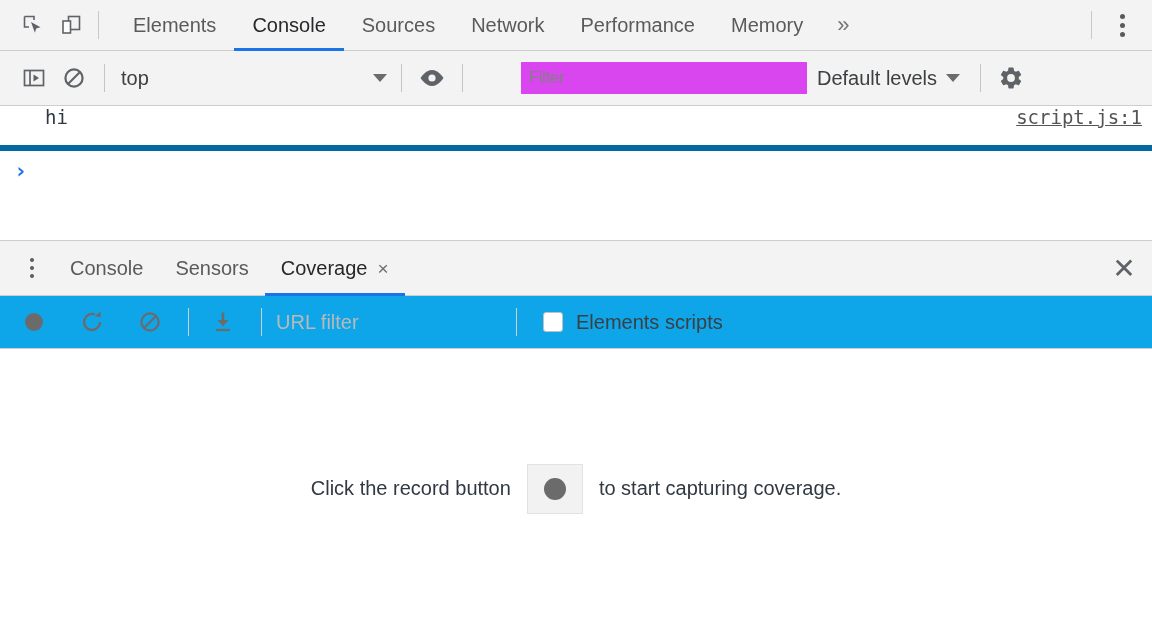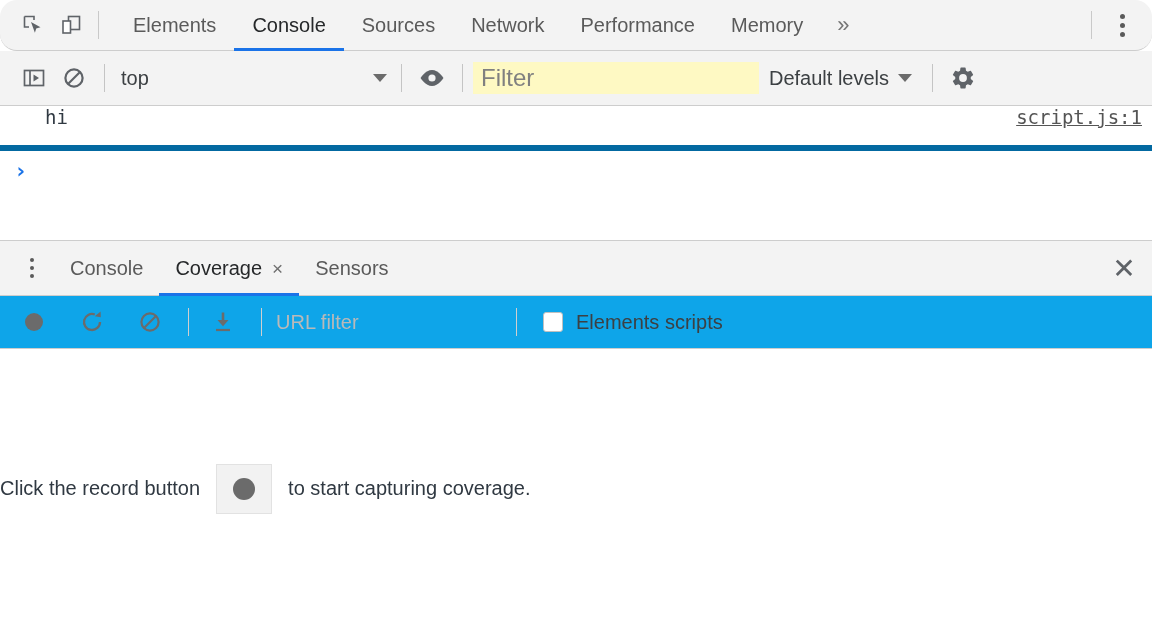--- a/index.html
+++ b/index.html
@@ -23,21 +23,20 @@
 
   
   .main-tabbar {
     height: 50px;
     min-height: 50px;
     background: #f3f3f3;
     border-bottom: 1px solid #cdcdcd;
     display: flex;
     align-items: stretch;
     position: relative;
-    border-radius: 17px;
   }
   .tb-icon-group {
     display: flex;
     align-items: center;
     padding-left: 14px;
   }
   .tb-icon-btn {
     width: 38px;
     height: 36px;
     display: flex;
@@ -146,27 +145,28 @@
     width: 0; height: 0;
     border-left: 7px solid transparent;
     border-right: 7px solid transparent;
     border-top: 8px solid #6b6b6b;
     margin-right: 4px;
   }
   .filter-input {
     flex: 1;
     max-width: 270px;
     height: 32px;
-    background: #fef9c3;
+    background: #d946ef;
     border: none;
     outline: none;
-    font-size: 24px;
+    font-size: 16px;
     color: #3c4043;
     padding: 0 8px;
     font-family: "Liberation Sans", sans-serif;
+    margin-left: 48px;
   }
   .filter-input::placeholder { color: #808080; }
   .levels {
     display: flex;
     align-items: center;
     gap: 9px;
     font-size: 20px;
     color: #3c4043;
     cursor: pointer;
     padding: 0 10px;
@@ -343,21 +343,21 @@
     color: #3c4043;
     white-space: nowrap;
   }
 
   
   .cov-body {
     flex: 1;
     background: #ffffff;
     display: flex;
     flex-direction: column;
-    align-items: flex-start;
+    align-items: center;
     justify-content: center;
     gap: 22px;
     padding-bottom: 10px;
   }
   .hint-row {
     display: flex;
     align-items: center;
     font-size: 20px;
     color: #303942;
     gap: 16px;
@@ -493,26 +493,26 @@
     <div class="drawer-tabbar">
       <div class="drawer-kebab">
         <i></i>
         <i></i>
         <i></i>
       </div>
       <div class="drawer-tabs">
         <div class="drawer-tab">
           <span>Console</span>
         </div>
+        <div class="drawer-tab">
+          <span>Sensors</span>
+        </div>
         <div class="drawer-tab active">
           <span>Coverage</span>
           <span class="tab-close">×</span>
-        </div>
-        <div class="drawer-tab">
-          <span>Sensors</span>
         </div>
       </div>
       <div class="drawer-close">
         <span>✕</span>
       </div>
     </div>
 
     <div class="cov-toolbar">
       <div class="cov-btn">
         <svg width="26" height="26" viewBox="0 0 26 26">

